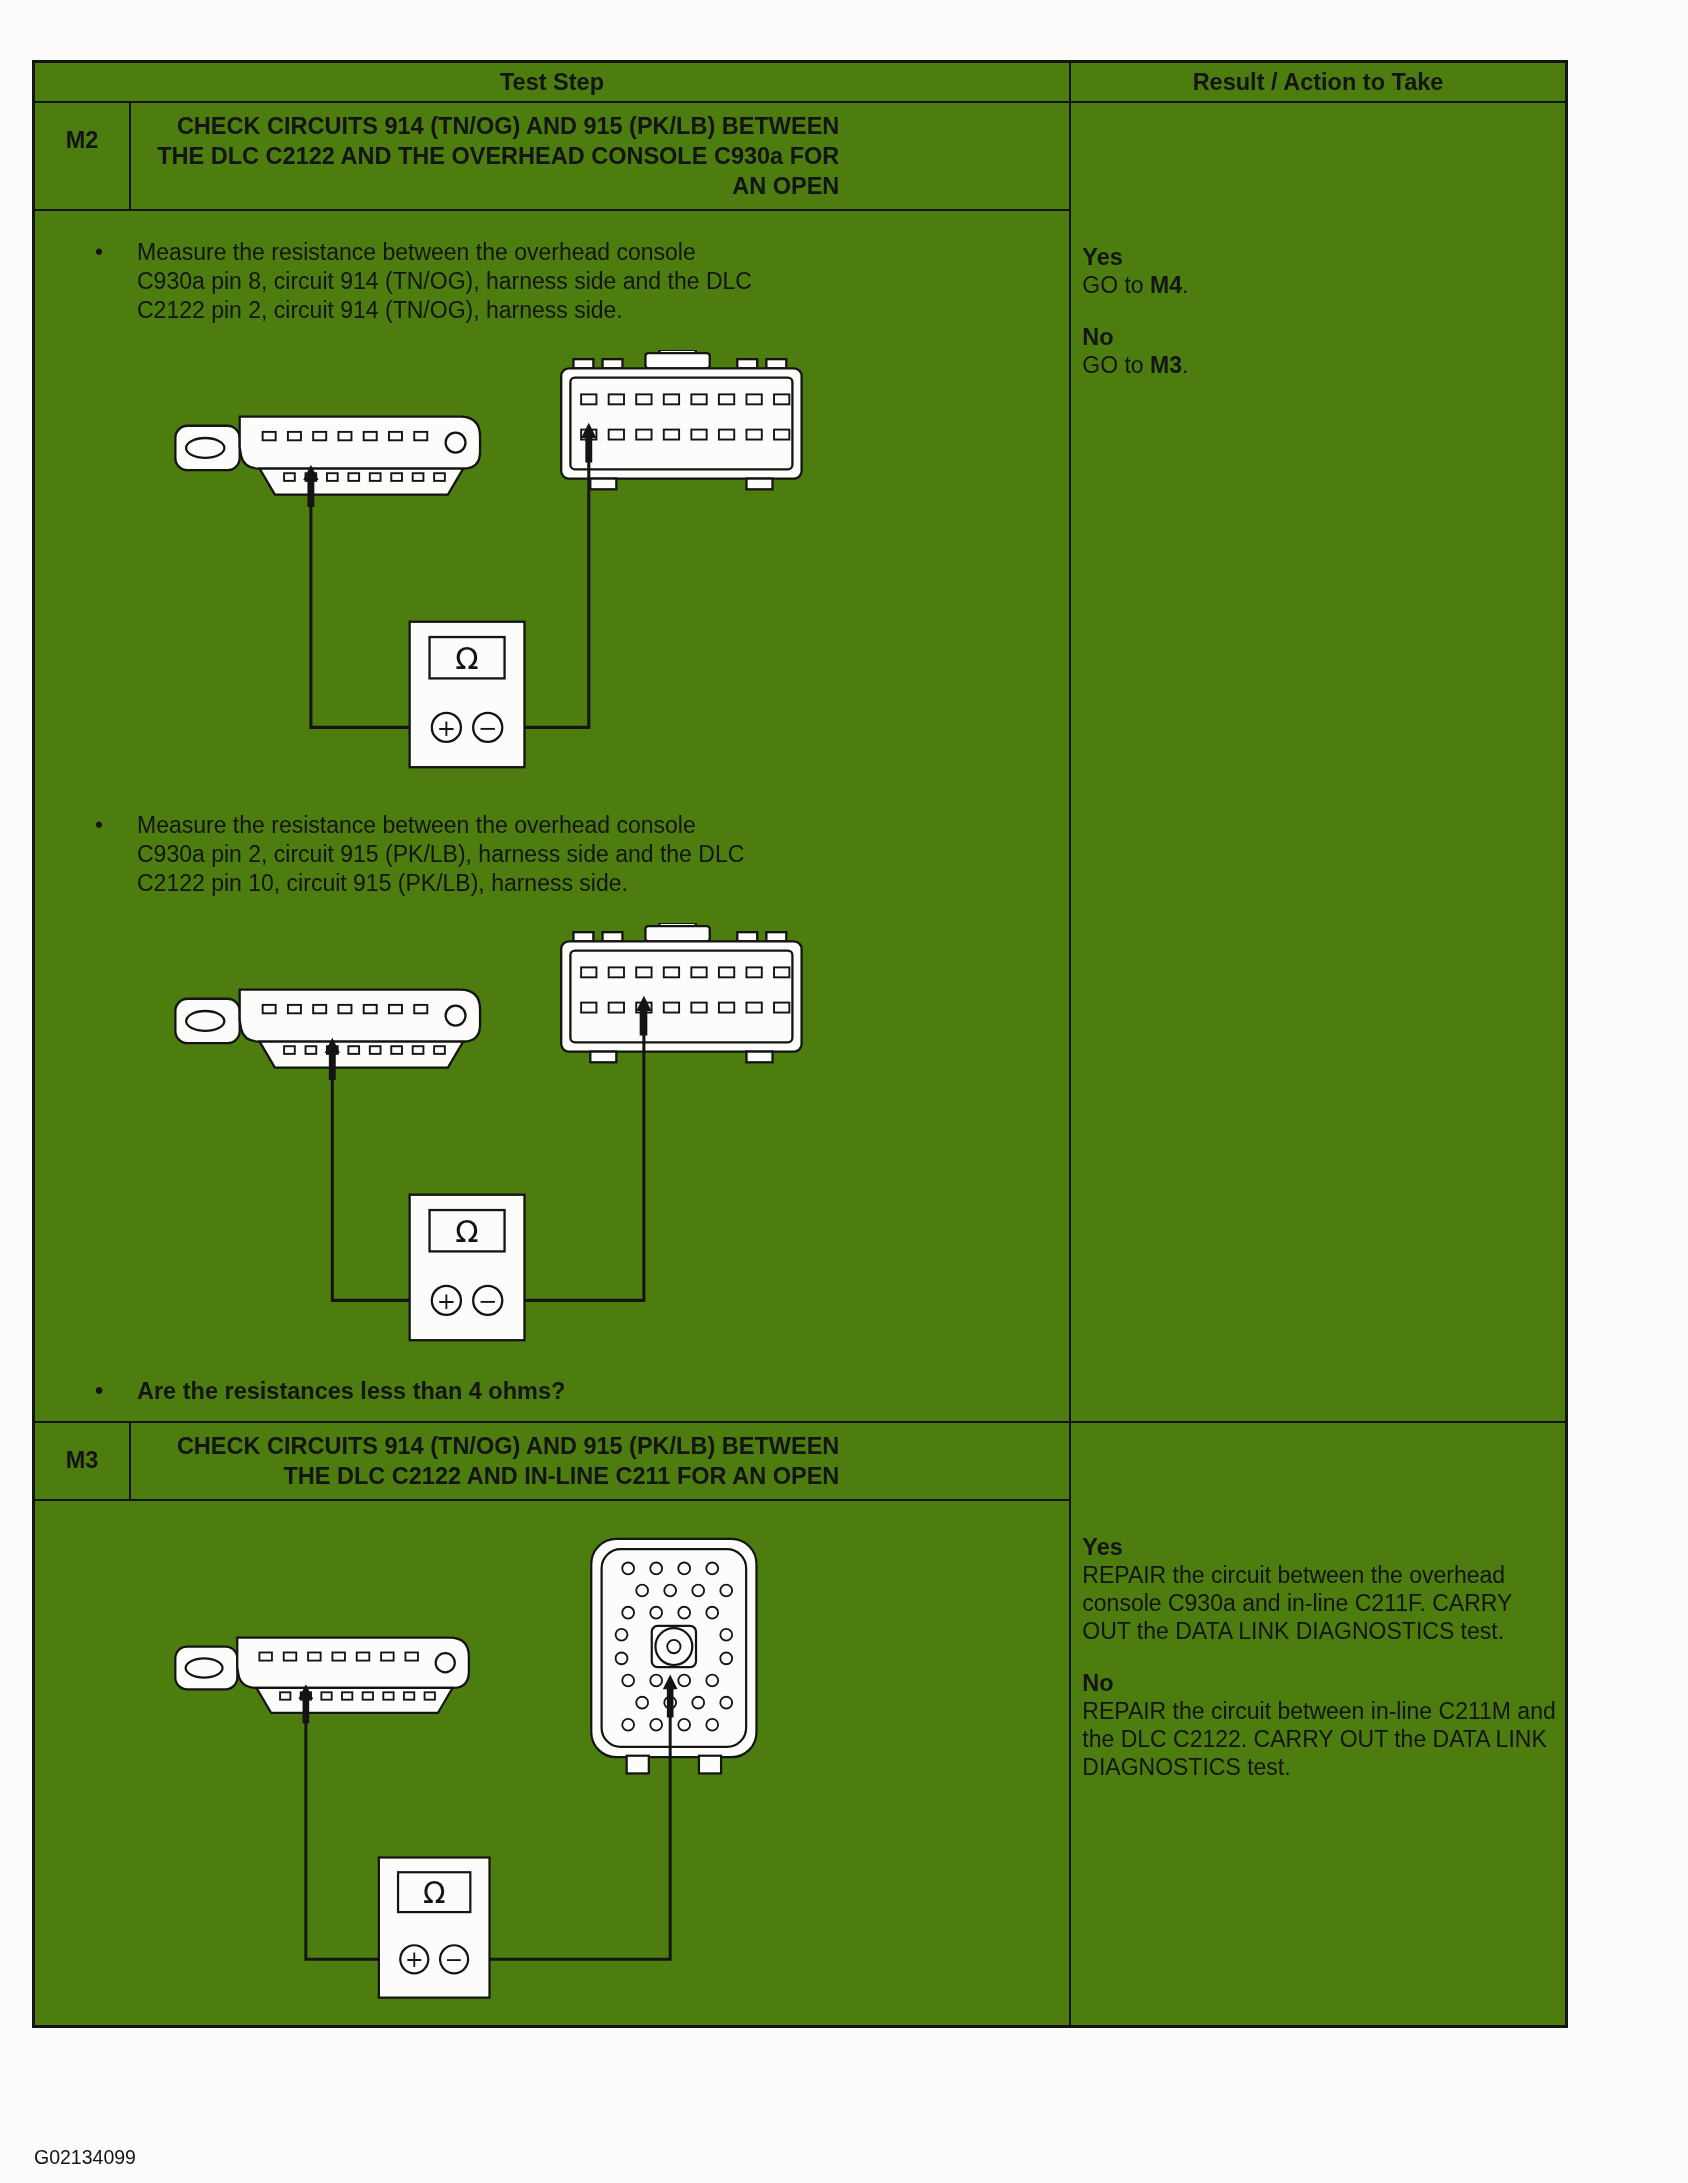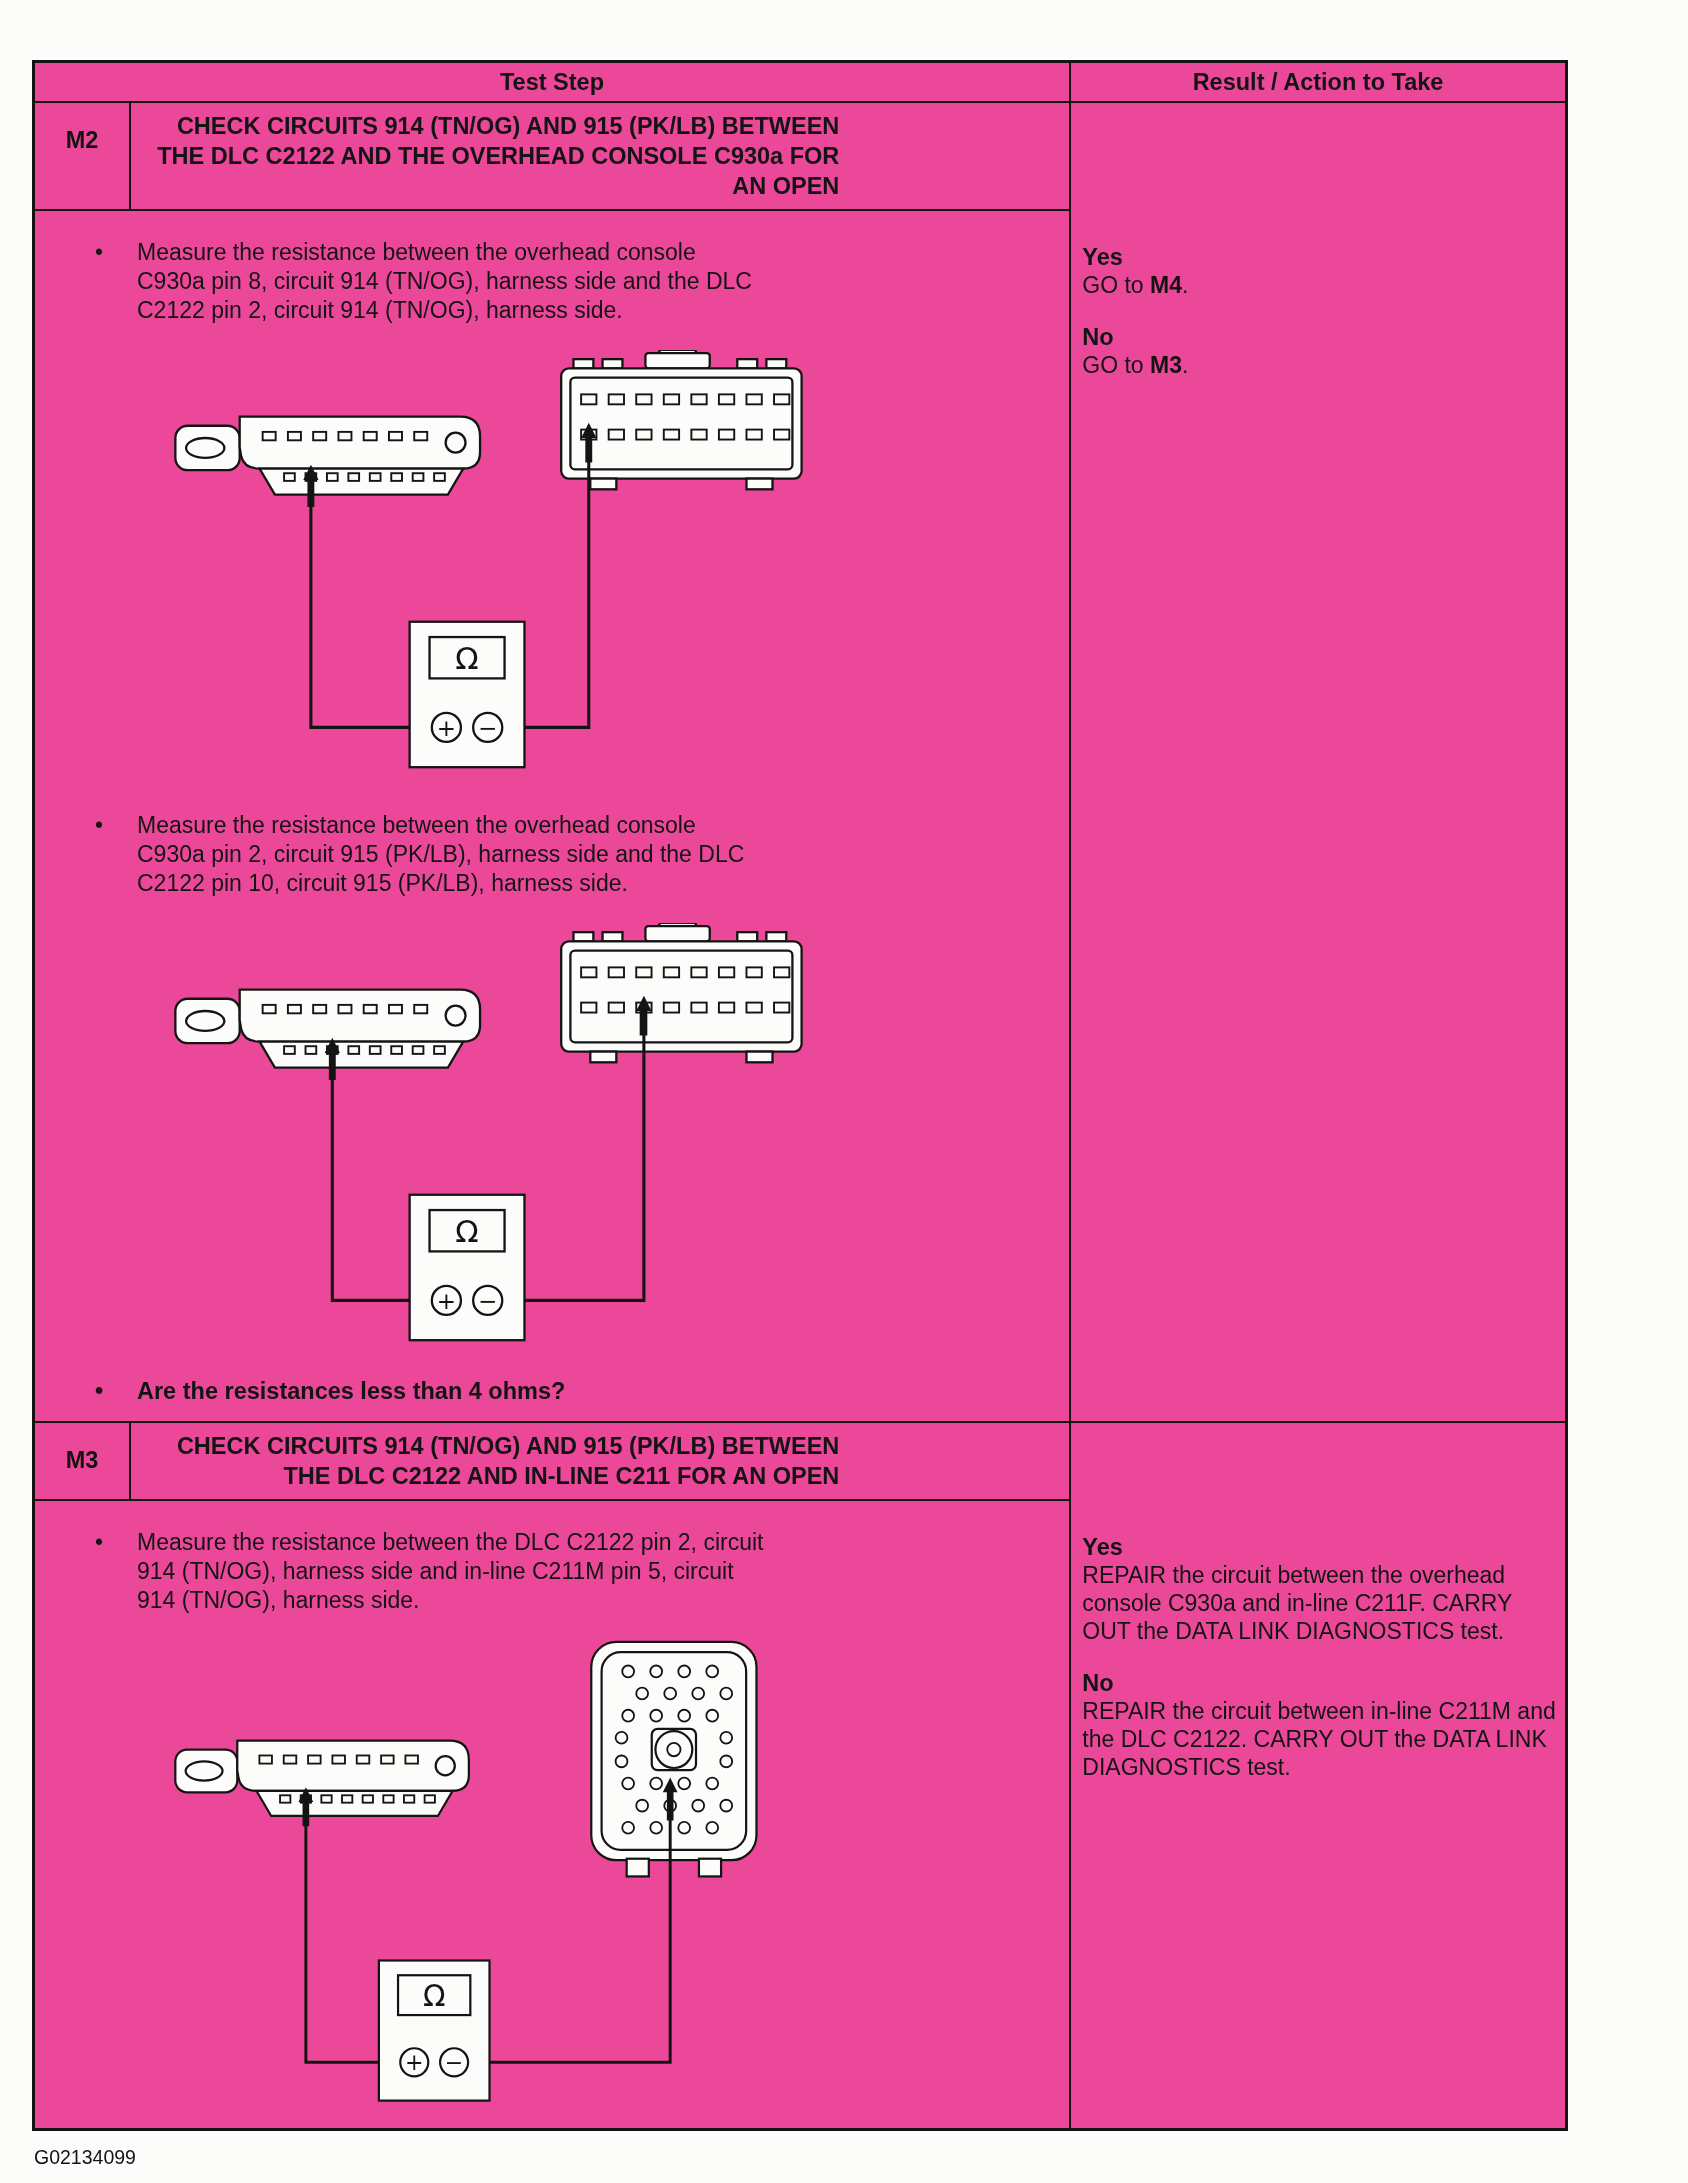--- a/index.html
+++ b/index.html
@@ -4,21 +4,21 @@
 <style>
   * { box-sizing: border-box; }
   html, body { margin: 0; padding: 0; background: #ffffff; }
   .page {
     width: 1689px; height: 2183px; position: relative; overflow: hidden;
     background: #fcfcfa; color: #141414;
     font-family: "Liberation Sans", sans-serif;
   }
   .doc-table {
     position: absolute; left: 32px; top: 60px; width: 1536px;
-    border: 3.2px solid #141414; background: #ec4899;
+    border: 3.2px solid #141414; background: #4d7c0f;
   }
   .grid { display: grid; grid-template-columns: 96px 938px 1fr; }
 
   .thead .cell {
     border-bottom: 2.4px solid #141414; font-weight: bold; font-size: 23.5px;
     line-height: 26px; text-align: center; padding: 5.7px 0 6.5px;
   }
   .head-left  { grid-column: 1 / 3; }
   .head-right { grid-column: 3; border-left: 2.4px solid #141414; }
 
@@ -252,24 +252,20 @@
 
     <div class="grid section-m3">
       <div class="cell-id">M3</div>
       <div class="cell-title">
         <span class="title-text">CHECK CIRCUITS 914 (TN/OG) AND 915 (PK/LB) BETWEEN THE DLC C2122 AND IN-LINE C211 FOR AN OPEN</span>
       </div>
       <div class="cell-rspacer"></div>
 
       <div class="cell-body">
 
-        <div class="bullet">
-          <span class="dot"></span>
-          <span class="bullet-text">Measure the resistance between the DLC C2122 pin 2, circuit 914 (TN/OG), harness side and in-line C211M pin 5, circuit 914 (TN/OG), harness side.</span>
-        </div>
 
         <svg class="diagram" viewBox="0 0 900 640" width="665" height="472">
           <g>
             <use href="#sym-dlc" x="20" y="110" width="420" height="150"></use>
           </g>
           <g>
             <use href="#sym-c211" x="580" y="0" width="240" height="330"></use>
           </g>
           <path class="mark" d="M201,205 L211,225 H205.5 V258 H196.5 V225 H191 Z"></path>
           <path class="mark" d="M695,192 L705,212 H699.5 V250 H690.5 V212 H685 Z"></path>

